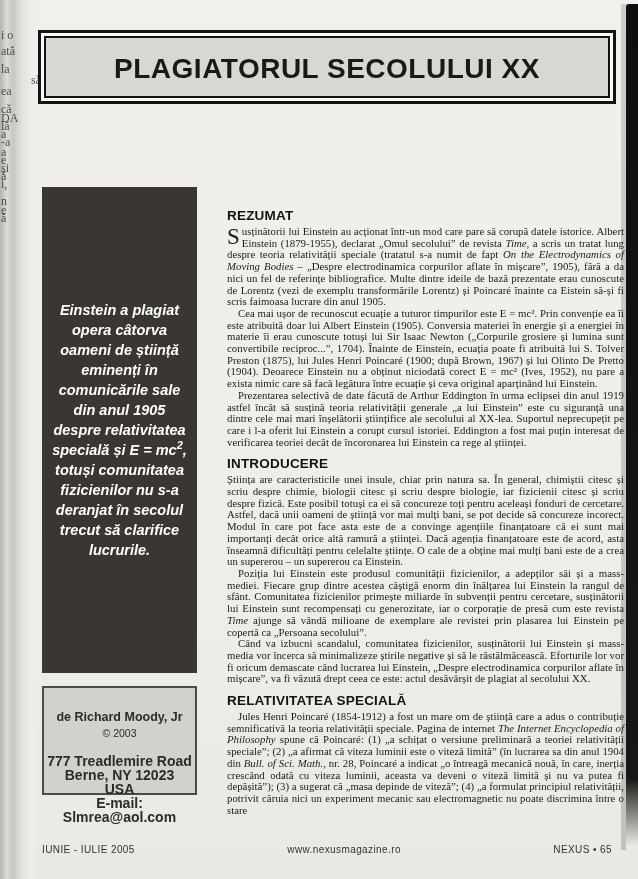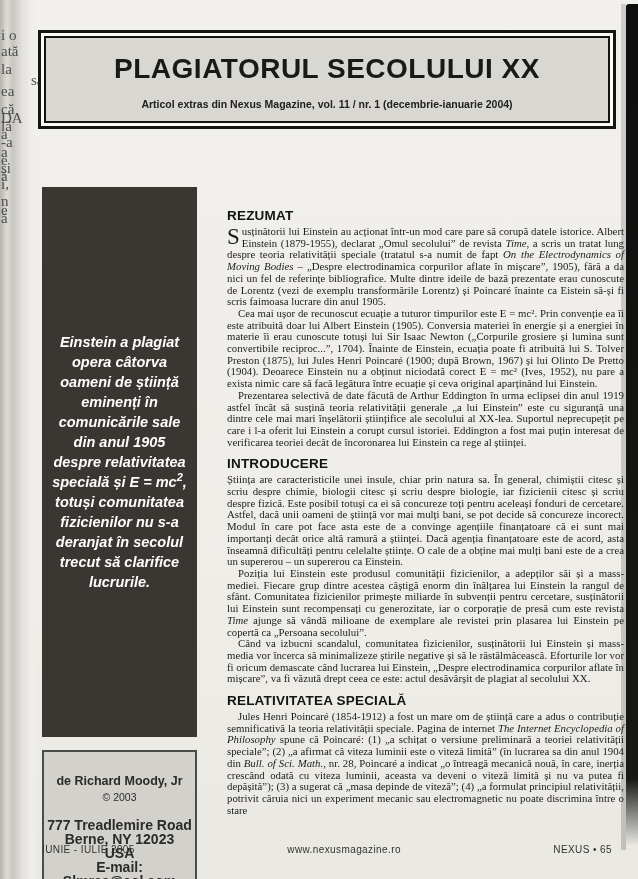--- a/index.html
+++ b/index.html
@@ -7,21 +7,21 @@
     position:relative;width:638px;height:879px;overflow:hidden;
     background:linear-gradient(180deg,var(--page-bg,#f1f0ec) 0%,#eeede8 70%,#e9e8e3 100%);
     font-family:"Liberation Serif",serif;
   }
   
   .spine{
     position:absolute;left:0;top:0;width:38px;height:100%;
     background:linear-gradient(90deg,#b6b4af 0px,#dedcd7 7px,#c8c6c1 13px,#e3e1dc 22px,#efeeea 32px,rgba(241,240,236,0) 38px);
   }
   .edge-fragment{
-    position:absolute;left:1px;font-size:15px;line-height:10px;color:#4d4d4b;
+    position:absolute;left:1px;font-size:12px;line-height:10px;color:#4d4d4b;
     font-family:"Liberation Serif",serif;filter:blur(.2px);white-space:nowrap;
   }
   
   .right-edge-soft{position:absolute;right:12px;top:4px;width:5px;height:846px;background:linear-gradient(180deg,#cfcdc8,#c2c0bb);}
   .right-edge{
     position:absolute;right:0;top:4px;width:12px;height:842px;
     background:linear-gradient(180deg,#0e0e0e 0%,#181816 92%,rgba(24,24,22,0) 100%);
     border-radius:3px 0 0 0;
   }
   
@@ -38,29 +38,29 @@
     color:#191917;letter-spacing:.5px;
   }
   .subtitle{
     margin-top:12px;font-family:"Liberation Sans",sans-serif;font-weight:bold;
     font-size:10.5px;line-height:13px;color:#21211f;
   }
   
   .columns{position:absolute;left:42px;top:187px;width:582px;display:flex;gap:30px;}
   .left-col{flex:0 0 155px;width:155px;}
   .quote-box{
-    box-sizing:border-box;height:550px;background:var(--quote-box-bg,#3a3631);
+    box-sizing:border-box;height:486px;background:var(--quote-box-bg,#3a3631);
     color:var(--quote-text,#ffffff);display:flex;align-items:center;justify-content:center;
     padding:0 8px;text-align:center;
     font-family:"Liberation Sans",sans-serif;font-style:italic;font-weight:bold;
     font-size:14.5px;line-height:20px;
   }
   .quote-box sup{font-size:11px;line-height:0;}
   .author-box{
-    box-sizing:border-box;margin-top:13px;height:145px;border:2px solid #4b4b49;
+    box-sizing:border-box;margin-top:13px;height:109px;border:2px solid #4b4b49;
     background:var(--author-box-bg,#d3d1cc);text-align:center;
     font-family:"Liberation Sans",sans-serif;color:#2b2b29;padding-top:22px;
   }
   .author-name{font-size:12.5px;font-weight:bold;line-height:15px;}
   .author-copyright{font-size:10.5px;font-weight:normal;margin-top:2px;}
   .author-address{margin-top:15px;font-size:14px;font-weight:bold;line-height:14px;}
   
   .main-col{
     flex:1 1 auto;font-size:10.8px;line-height:11.7px;text-align:justify;
     color:var(--body-text,#1c1c1c);
@@ -108,21 +108,20 @@
       <div class="edge-fragment" style="top: 205px;">e</div>
       <div class="edge-fragment" style="top: 213px;">ă</div>
     </div>
 
   <div class="right-edge-soft"></div>
   <div class="right-edge"></div>
 
   <div class="title-box">
     <div class="title-inner">
       <div class="title-line">PLAGIATORUL SECOLULUI XX</div>
-      <div class="subtitle">Articol extras din Nexus Magazine, vol. 11 / nr. 1 (decembrie-ianuarie 2004)</div>
     </div>
   </div>
 
   <div class="columns">
 
     <div class="left-col">
       <div class="quote-box">
         <div id="quote-text"><span>Einstein a plagiat opera câtorva oameni de știință eminenți în comunicările sale din anul 1905 despre relativitatea specială și E = mc</span><sup>2</sup><span>, totuși comunitatea fizicienilor nu s-a deranjat în secolul trecut să clarifice lucrurile.</span></div>
       </div>
       <div class="author-box">

